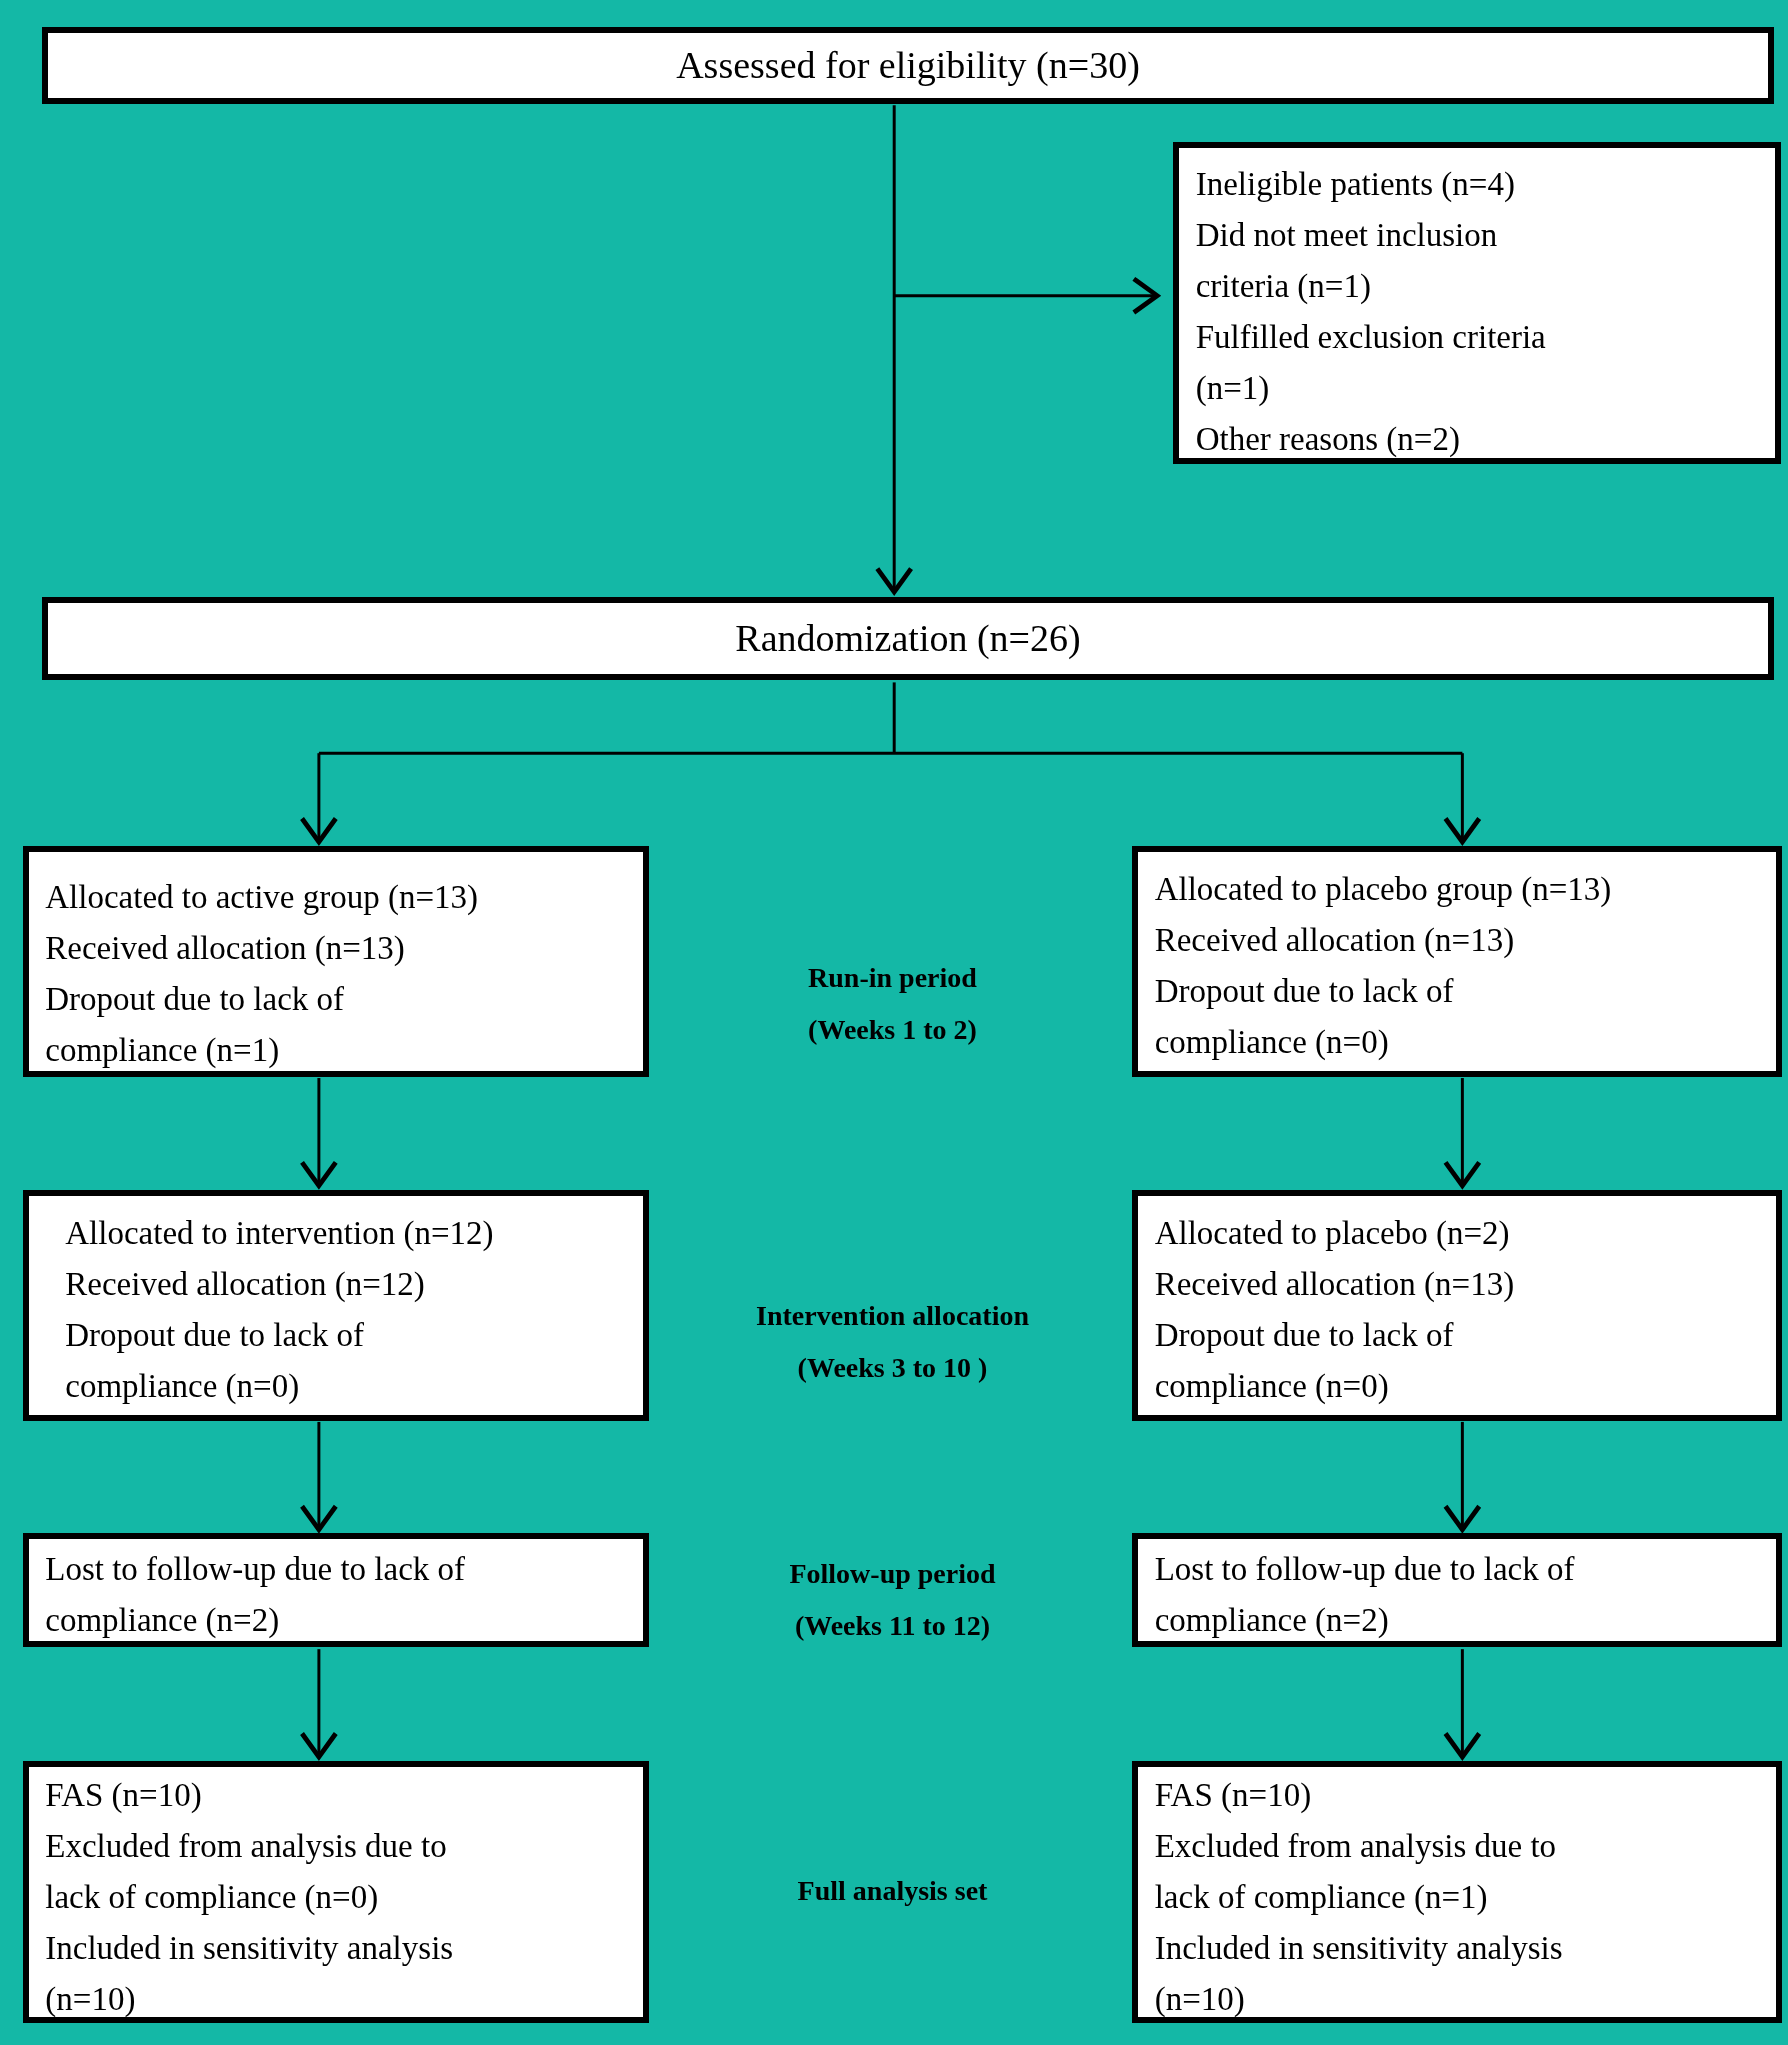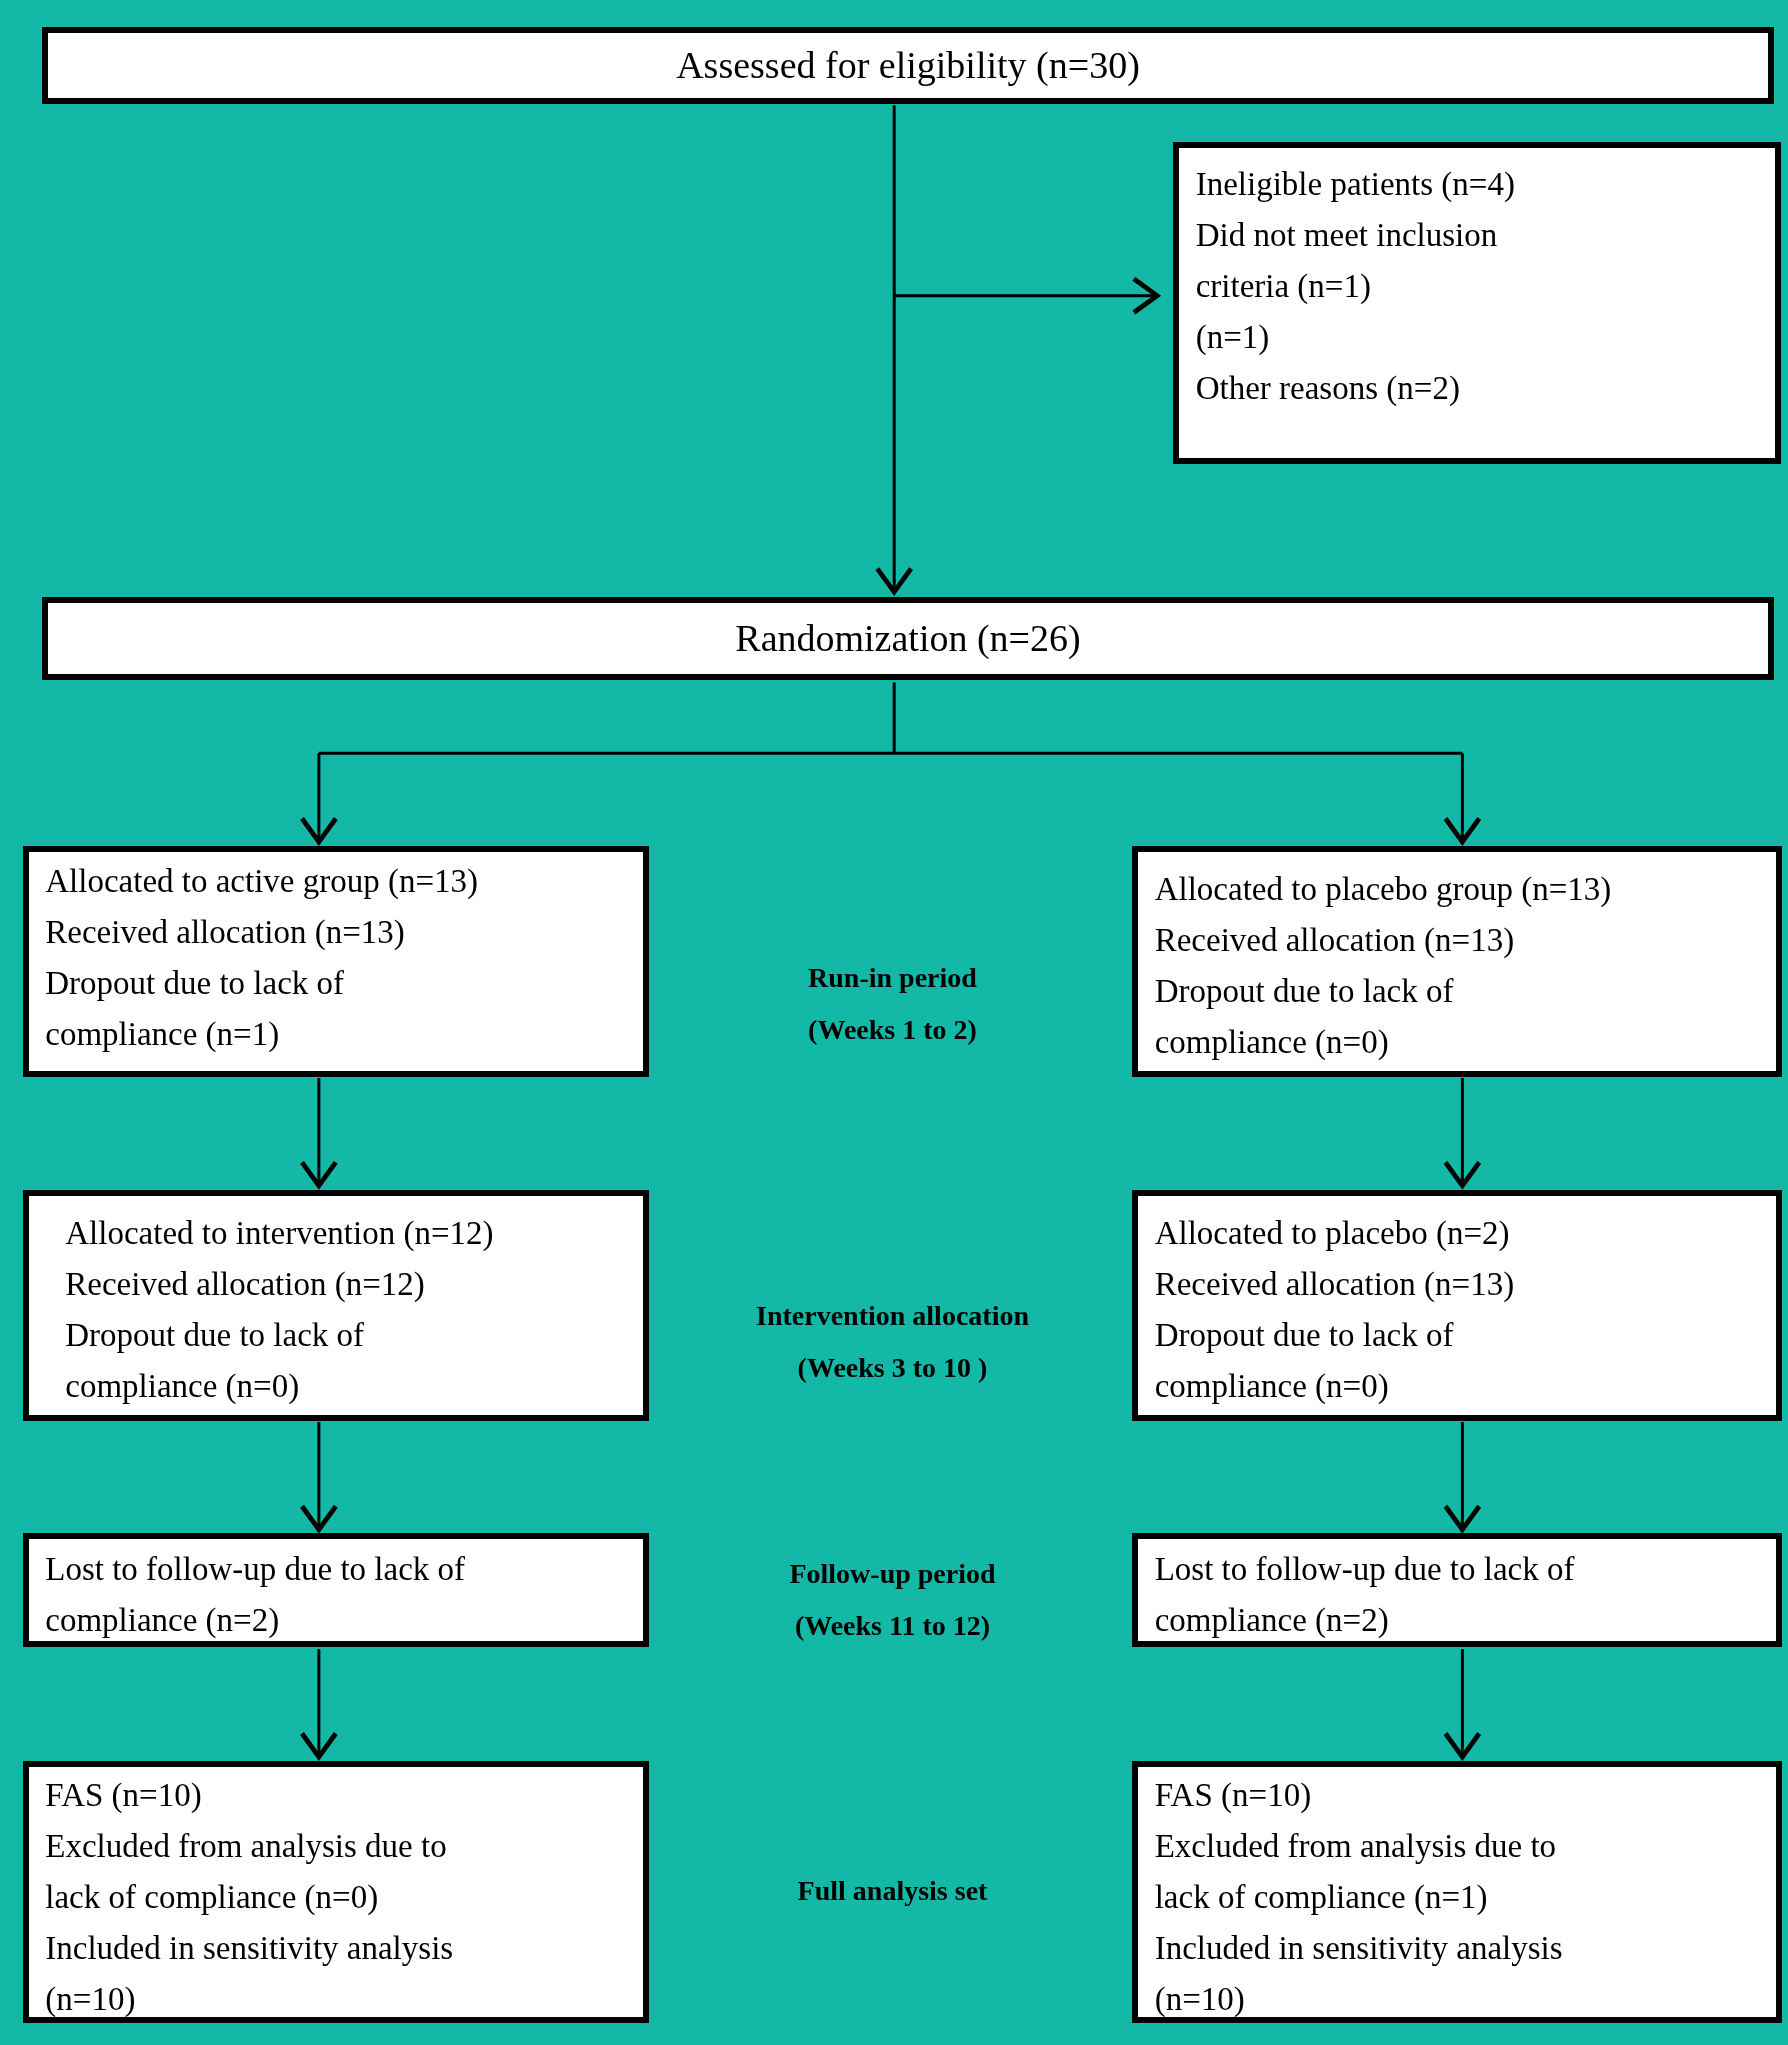--- a/index.html
+++ b/index.html
@@ -72,31 +72,32 @@
 
   <div class="fbox titlebox" style="left:42px;top:27px;width:1732px;height:77px;">
     <span>Assessed for eligibility (n=30)</span>
   </div>
 
   <div class="fbox" style="left:1173px;top:142px;width:608px;height:322px;">
     <div class="lines" style="padding-top:10.7px;">
         <div>Ineligible patients (n=4)</div>
         <div>Did not meet inclusion</div>
         <div>criteria (n=1)</div>
+        <div>Fulfilled exclusion criteria</div>
         <div>(n=1)</div>
         <div>Other reasons (n=2)</div>
       </div>
   </div>
 
   <div class="fbox titlebox" style="left:42px;top:597px;width:1732px;height:83px;">
     <span>Randomization (n=26)</span>
   </div>
 
   <div class="fbox" style="left:22.6px;top:846px;width:626px;height:231px;">
-    <div class="lines" style="padding-top:4px;">
+    <div class="lines" style="padding-top:20px;">
         <div>Allocated to active group (n=13)</div>
         <div>Received allocation (n=13)</div>
         <div>Dropout due to lack of</div>
         <div>compliance (n=1)</div>
       </div>
   </div>
 
   <div class="fbox" style="left:1132px;top:846px;width:650px;height:231px;">
     <div class="lines" style="padding-top:12px;">
         <div>Allocated to placebo group (n=13)</div>

